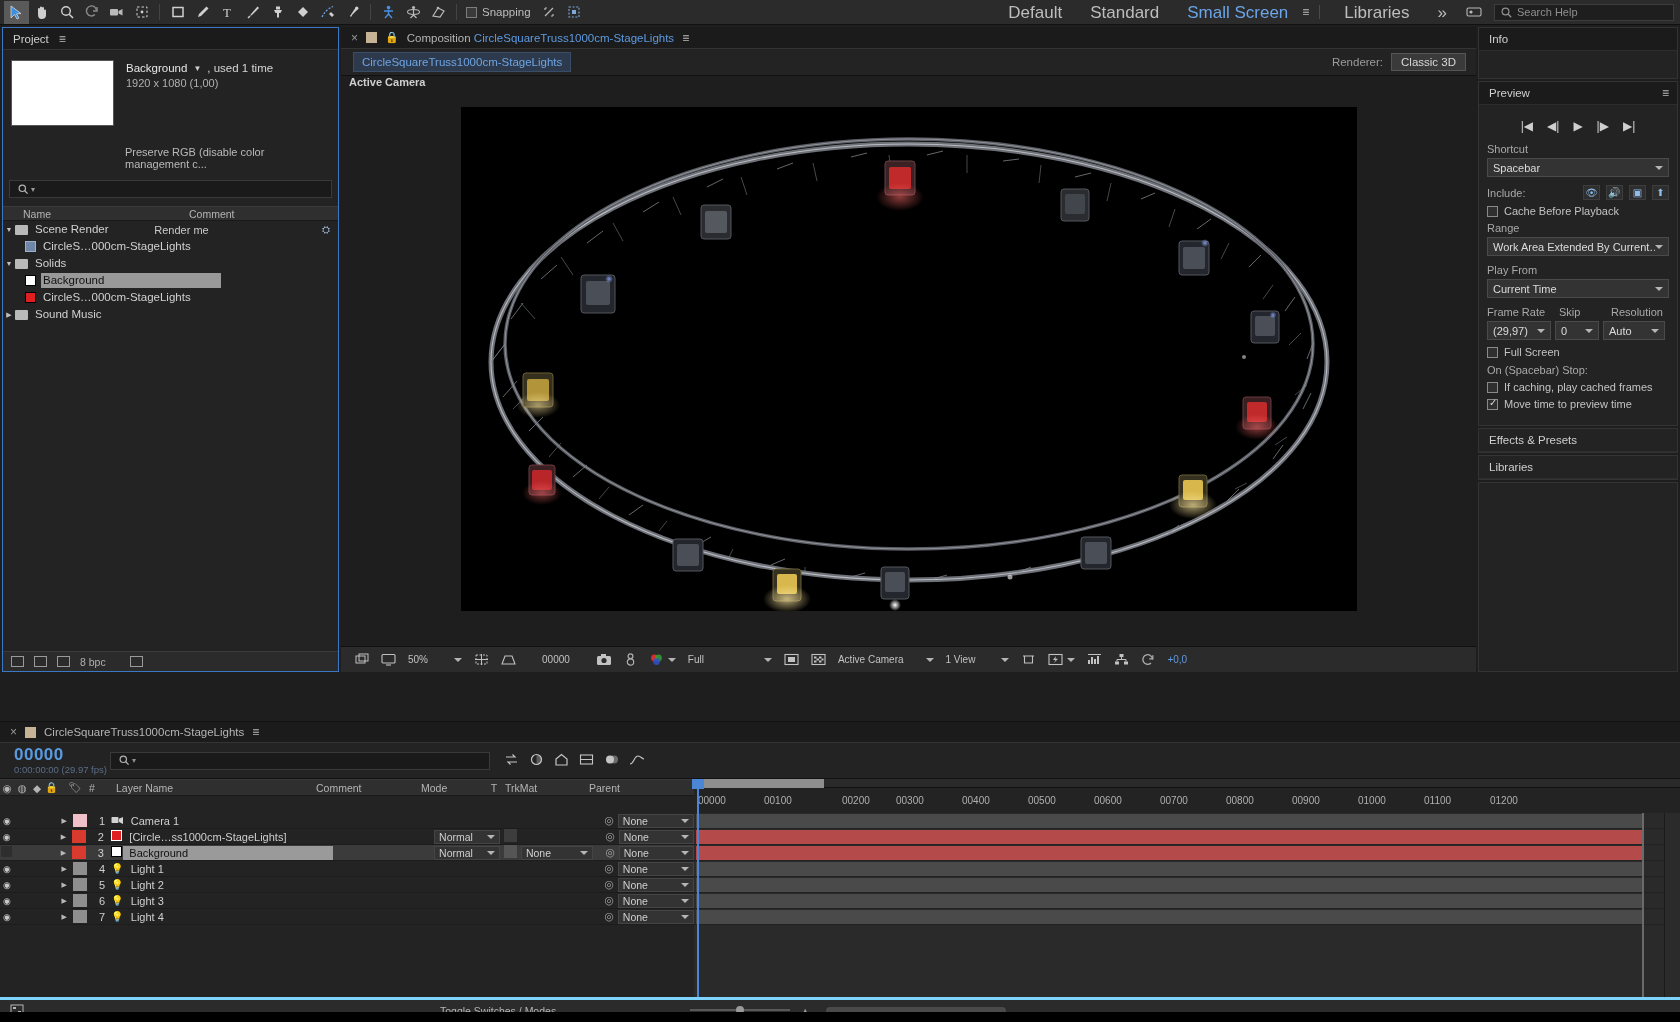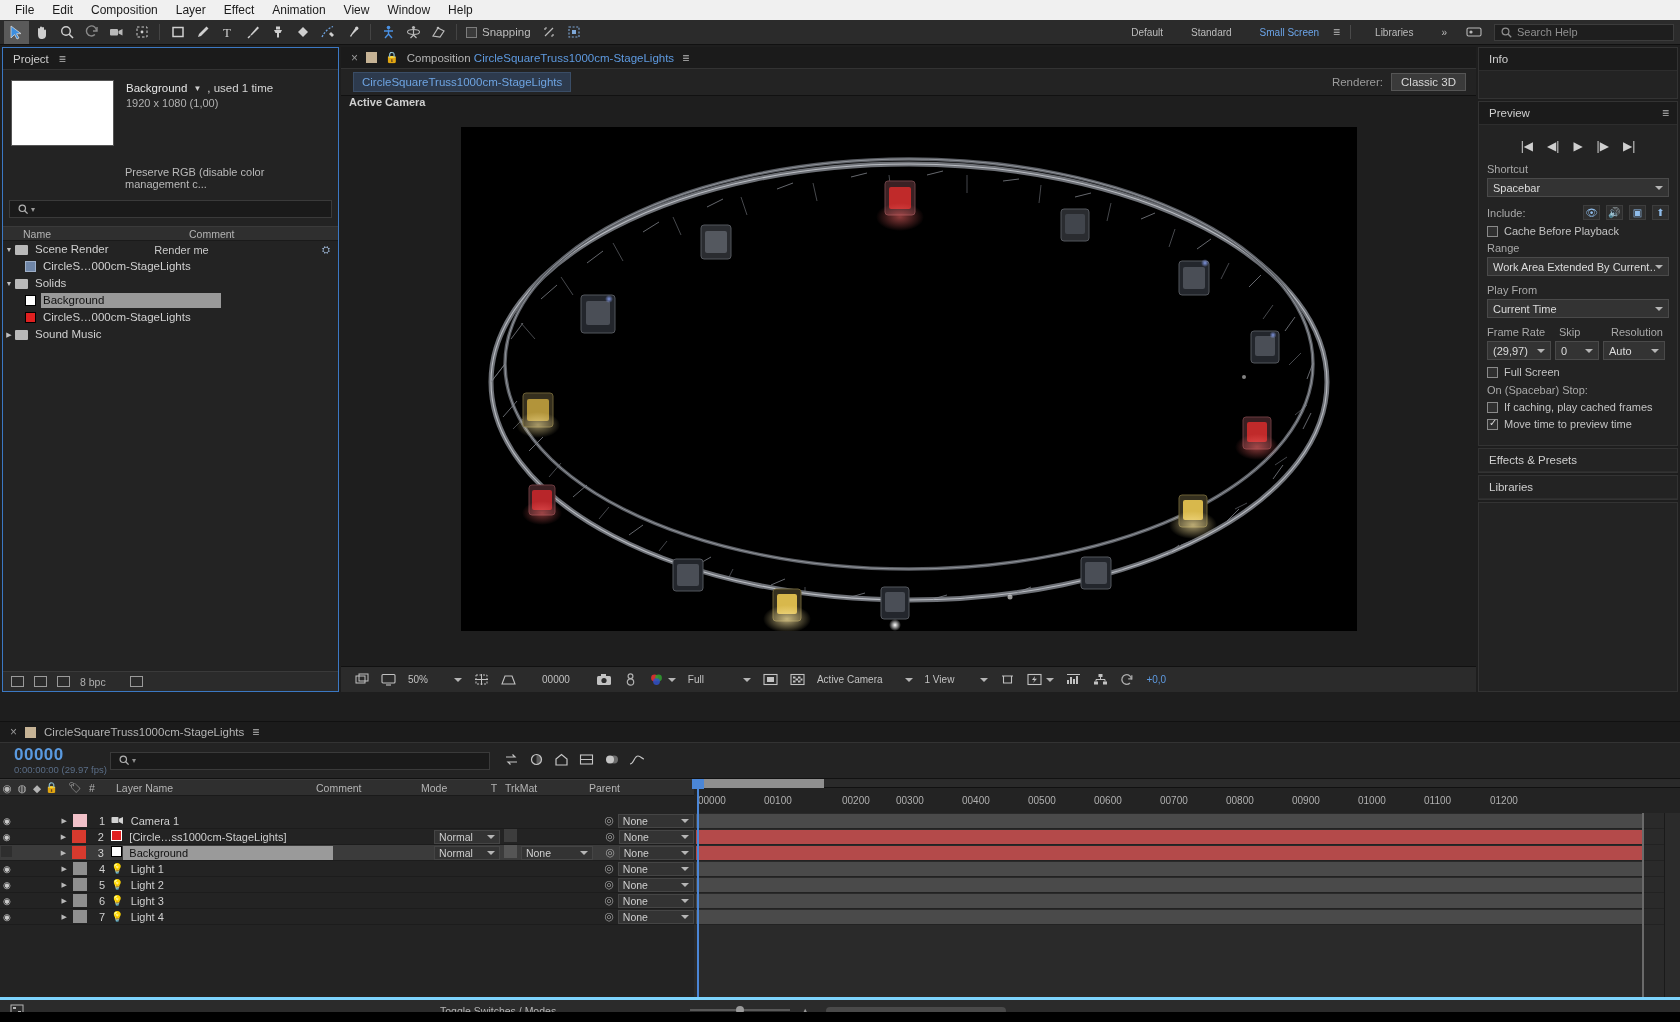--- a/index.html
+++ b/index.html
@@ -46,21 +46,21 @@
   .tool {
     width:25px; height:23px; display:flex; align-items:center; justify-content:center;
     color:#c5c5c5; font-size:13px; position:relative;
   }
   .tool.active { background:#5a5a5a; }
   .tool svg { display:block; }
   .tsep { width:1px; height:16px; background:#444; margin:0 5px; }
   .snapbox { display:flex; align-items:center; gap:5px; color:#bdbdbd; font-size:11.5px; margin-left:4px;}
   .snapchk { width:11px; height:11px; border:1px solid #7d7d7d; background:#3a3a3a;}
   .ws-area { margin-left:auto; display:flex; align-items:center; height:25px; gap:0; }
-  .ws-item { padding:0 14px; font-size:10px; color:#bdbdbd; line-height:25px; }
+  .ws-item { padding:0 14px; font-size:17px; color:#bdbdbd; line-height:25px; }
   .ws-item.sel { color:#6ba4e8; }
   .ws-sep { width:1px; height:14px; background:#4a4a4a; }
   .searchhelp {
     display:flex; align-items:center; gap:5px; width:180px;
     height:17px; background:#1e1e1e; border:1px solid #3c3c3c;
     margin-left:8px; margin-right:6px; padding-left:6px; font-size:11px; color:#8f8f8f;
   }
 
   
   .main { position:relative; height:655px; display:flex; background:#1e1e1e; }
@@ -199,31 +199,20 @@
              display:flex; align-items:center; padding-left:10px; gap:12px; font-size:10.5px; color:#b5b5b5;}
   .zoom-slider { position:absolute; left:690px; bottom:7px; width:100px; height:10px;}
   .taskbar { position:absolute; bottom:0; left:0; width:1680px; height:10px; background:#000;}
 </style>
 </head>
 <body>
 
 <div class="app">
 
 
-  <div class="menubar">
-    <span>File</span>
-    <span>Edit</span>
-    <span>Composition</span>
-    <span>Layer</span>
-    <span>Effect</span>
-    <span>Animation</span>
-    <span>View</span>
-    <span>Window</span>
-    <span>Help</span>
-  </div>
 
   <div class="toolbar">
     <div class="tool active">
       <svg width="13" height="15" viewBox="0 0 13 15">
           <path d="M1 1 L1 13 L4.5 9.5 L7 14 L9 13 L6.5 8.8 L11 8.6 Z" fill="#3d8fe0" stroke="#d8d8d8" stroke-width="0.8"></path>
         </svg>
     </div>
     <div class="tool">
       <svg width="14" height="15" viewBox="0 0 14 15">
           <path d="M3 9 V4 a1 1 0 012 0 v3 V2.5 a1 1 0 012 0 V7 V3 a1 1 0 012 0 v4.5 V5.5a1 1 0 012 0 V10c0 3-2 4-4.5 4S3 12.5 3 9z" fill="#cfcfcf"></path>
@@ -661,21 +650,21 @@
             </svg>
         </div>
         <div class="vt-item">
           <svg width="15" height="14" viewBox="0 0 15 14">
               <circle cx="5.5" cy="5" r="3.4" fill="#d03030"></circle>
               <circle cx="9.5" cy="5" r="3.4" fill="#30a030" opacity="0.85"></circle>
               <circle cx="7.5" cy="8.6" r="3.4" fill="#3050c8" opacity="0.85"></circle>
             </svg>
           <span class="caret"></span>
         </div>
-        <div class="vt-item" style="gap:39px;">
+        <div class="vt-item" style="gap:60px;">
           <span>Full</span>
           <span class="caret"></span>
         </div>
         <div class="vt-item">
           <svg width="15" height="13" viewBox="0 0 15 13">
               <rect x="1" y="1.5" width="13" height="10" fill="none" stroke="#c2c2c2" stroke-width="1.1"></rect>
               <rect x="4" y="4" width="7" height="5" fill="#c2c2c2"></rect>
             </svg>
         </div>
         <div class="vt-item">

